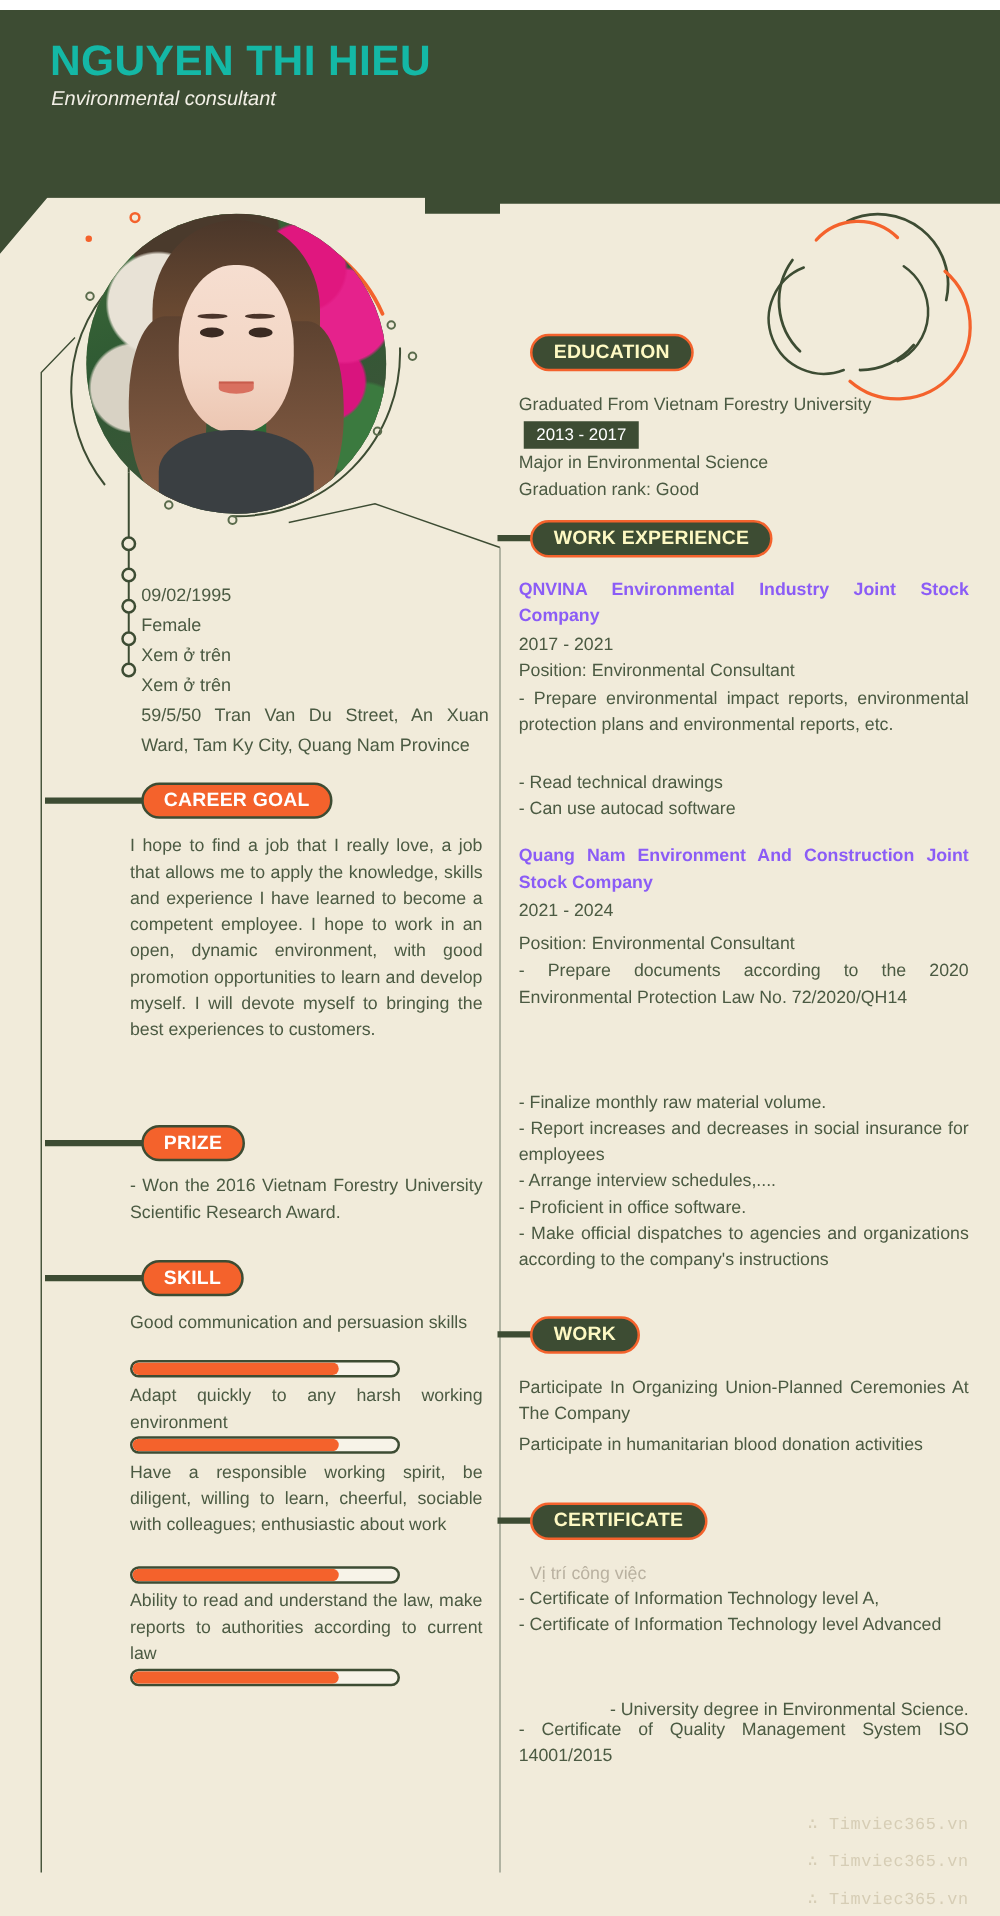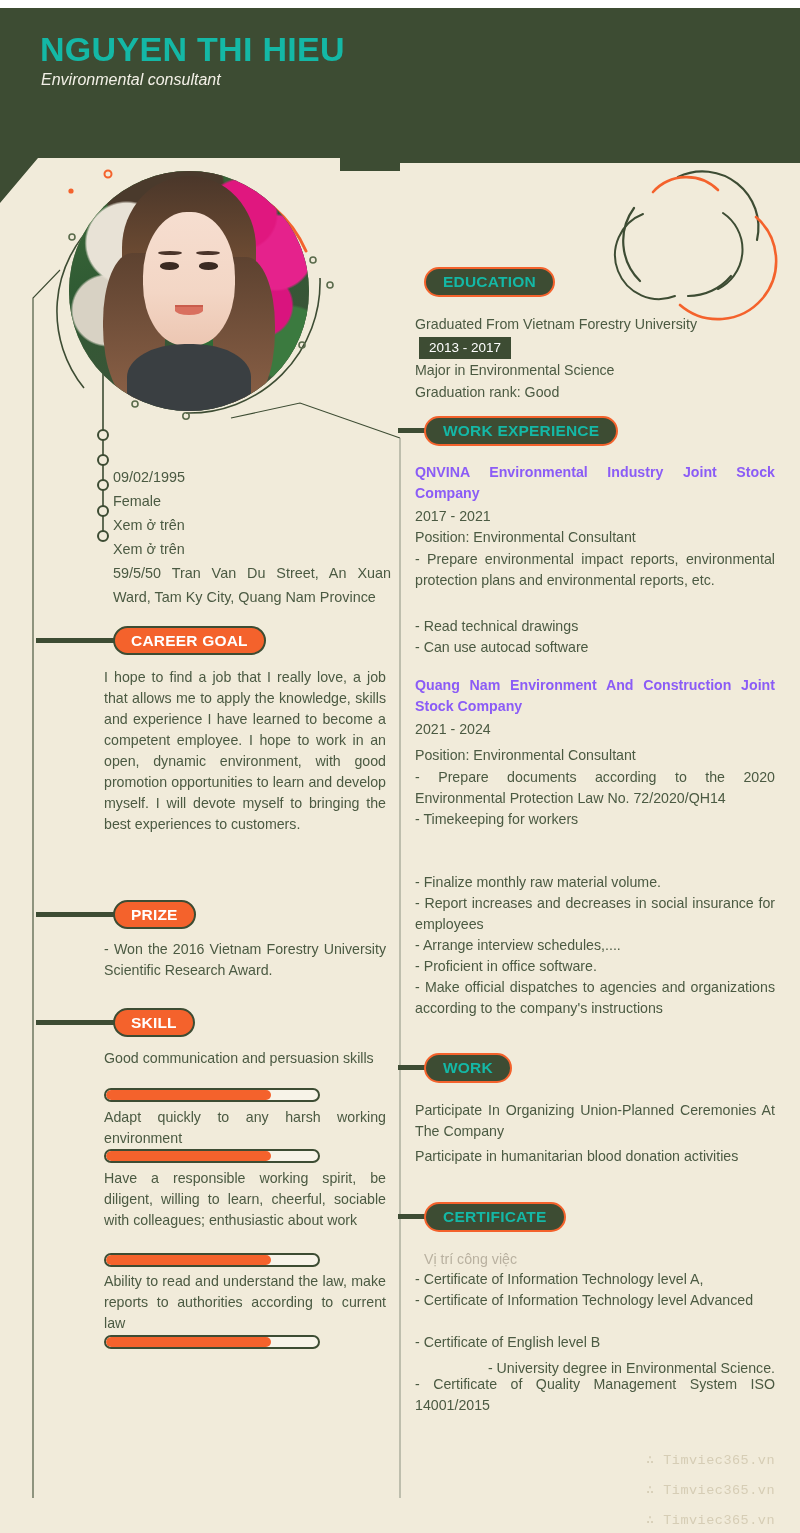--- a/index.html
+++ b/index.html
@@ -119,21 +119,21 @@
   }
   .pill-stub {
     position:absolute; height:5px; background:#3d4c33; z-index:5;
   }
   
   .pill-right {
     position:absolute; height:30px;
     background:#3d4c33;
     border:2px solid #f4622c;
     border-radius:15px;
-    color:#14b8a6; font-weight:bold; font-size:15.5px;
+    color:#fef9c3; font-weight:bold; font-size:15.5px;
     display:flex; align-items:center; justify-content:center;
     padding:0 17px; letter-spacing:0.2px;
     z-index:6;
   }
   
   .tx {
     position:absolute;
     color:#4b5a42;
     font-size:14.2px;
     line-height:21px;
@@ -288,38 +288,36 @@
     <div class="tx" style="left:415px; top:498px; width:360px;">2017 - 2021</div>
     <div class="tx" style="left:415px; top:519px; width:360px;">Position: Environmental Consultant</div>
     <div class="tx just" style="left:415px; top:541px; width:360px;">-  Prepare environmental impact reports, environmental protection plans and environmental reports, etc.</div>
     <div class="tx" style="left:415px; top:608px; width:360px;">- Read technical drawings</div>
     <div class="tx" style="left:415px; top:629px; width:360px;">- Can use autocad software</div>
 
     <div class="tx just bold" style="left:415px; top:667px; width:360px;">Quang Nam Environment And Construction Joint Stock Company</div>
     <div class="tx" style="left:415px; top:711px; width:360px;">2021 - 2024</div>
     <div class="tx" style="left:415px; top:737px; width:360px;">Position: Environmental Consultant</div>
     <div class="tx just" style="left:415px; top:759px; width:360px;">-  Prepare documents according to the 2020 Environmental Protection Law No. 72/2020/QH14</div>
-    <div class="tx" style="left:415px; top:801px; width:360px;">- Timekeeping for workers</div>
     <div class="tx" style="left:415px; top:864px; width:360px;">- Finalize monthly raw material volume.</div>
     <div class="tx just" style="left:415px; top:885px; width:360px;">- Report increases and decreases in social insurance for employees</div>
     <div class="tx" style="left:415px; top:927px; width:360px;">- Arrange interview schedules,....</div>
     <div class="tx" style="left:415px; top:948px; width:360px;">- Proficient in office software.</div>
     <div class="tx just" style="left:415px; top:969px; width:360px;">-  Make official dispatches to agencies and organizations according to the company's instructions</div>
 
     <div class="pill-stub" style="left:398px; top:1057px; width:32px;"></div>
     <div class="pill-right" style="left:424px; top:1045px;">WORK</div>
     <div class="tx just" style="left:415px; top:1092px; width:360px;">Participate In Organizing Union-Planned Ceremonies At The Company</div>
     <div class="tx" style="left:415px; top:1138px; width:360px;">Participate in humanitarian blood donation activities</div>
 
     <div class="pill-stub" style="left:398px; top:1206px; width:32px;"></div>
     <div class="pill-right" style="left:424px; top:1194px;">CERTIFICATE</div>
     <div class="tx placeholder" style="left:424px; top:1241px; width:360px;">Vị trí công việc</div>
     <div class="tx" style="left:415px; top:1261px; width:360px;">- Certificate of Information Technology level A,</div>
     <div class="tx just" style="left:415px; top:1282px; width:360px;">-  Certificate of Information Technology level Advanced</div>
-    <div class="tx" style="left:415px; top:1324px; width:360px;">- Certificate of English level B</div>
     <div class="tx" style="left:415px; top:1350px; width:360px;text-align:right;">- University degree in Environmental Science.</div>
     <div class="tx just" style="left:415px; top:1366px; width:360px;">- Certificate of Quality Management System ISO 14001/2015</div>
 
     <div class="wm" style="top:1443px;">∴ Timviec365.vn</div>
     <div class="wm" style="top:1473px;">∴ Timviec365.vn</div>
     <div class="wm" style="top:1503px;">∴ Timviec365.vn</div>
 
   </div>
 </div>
 

